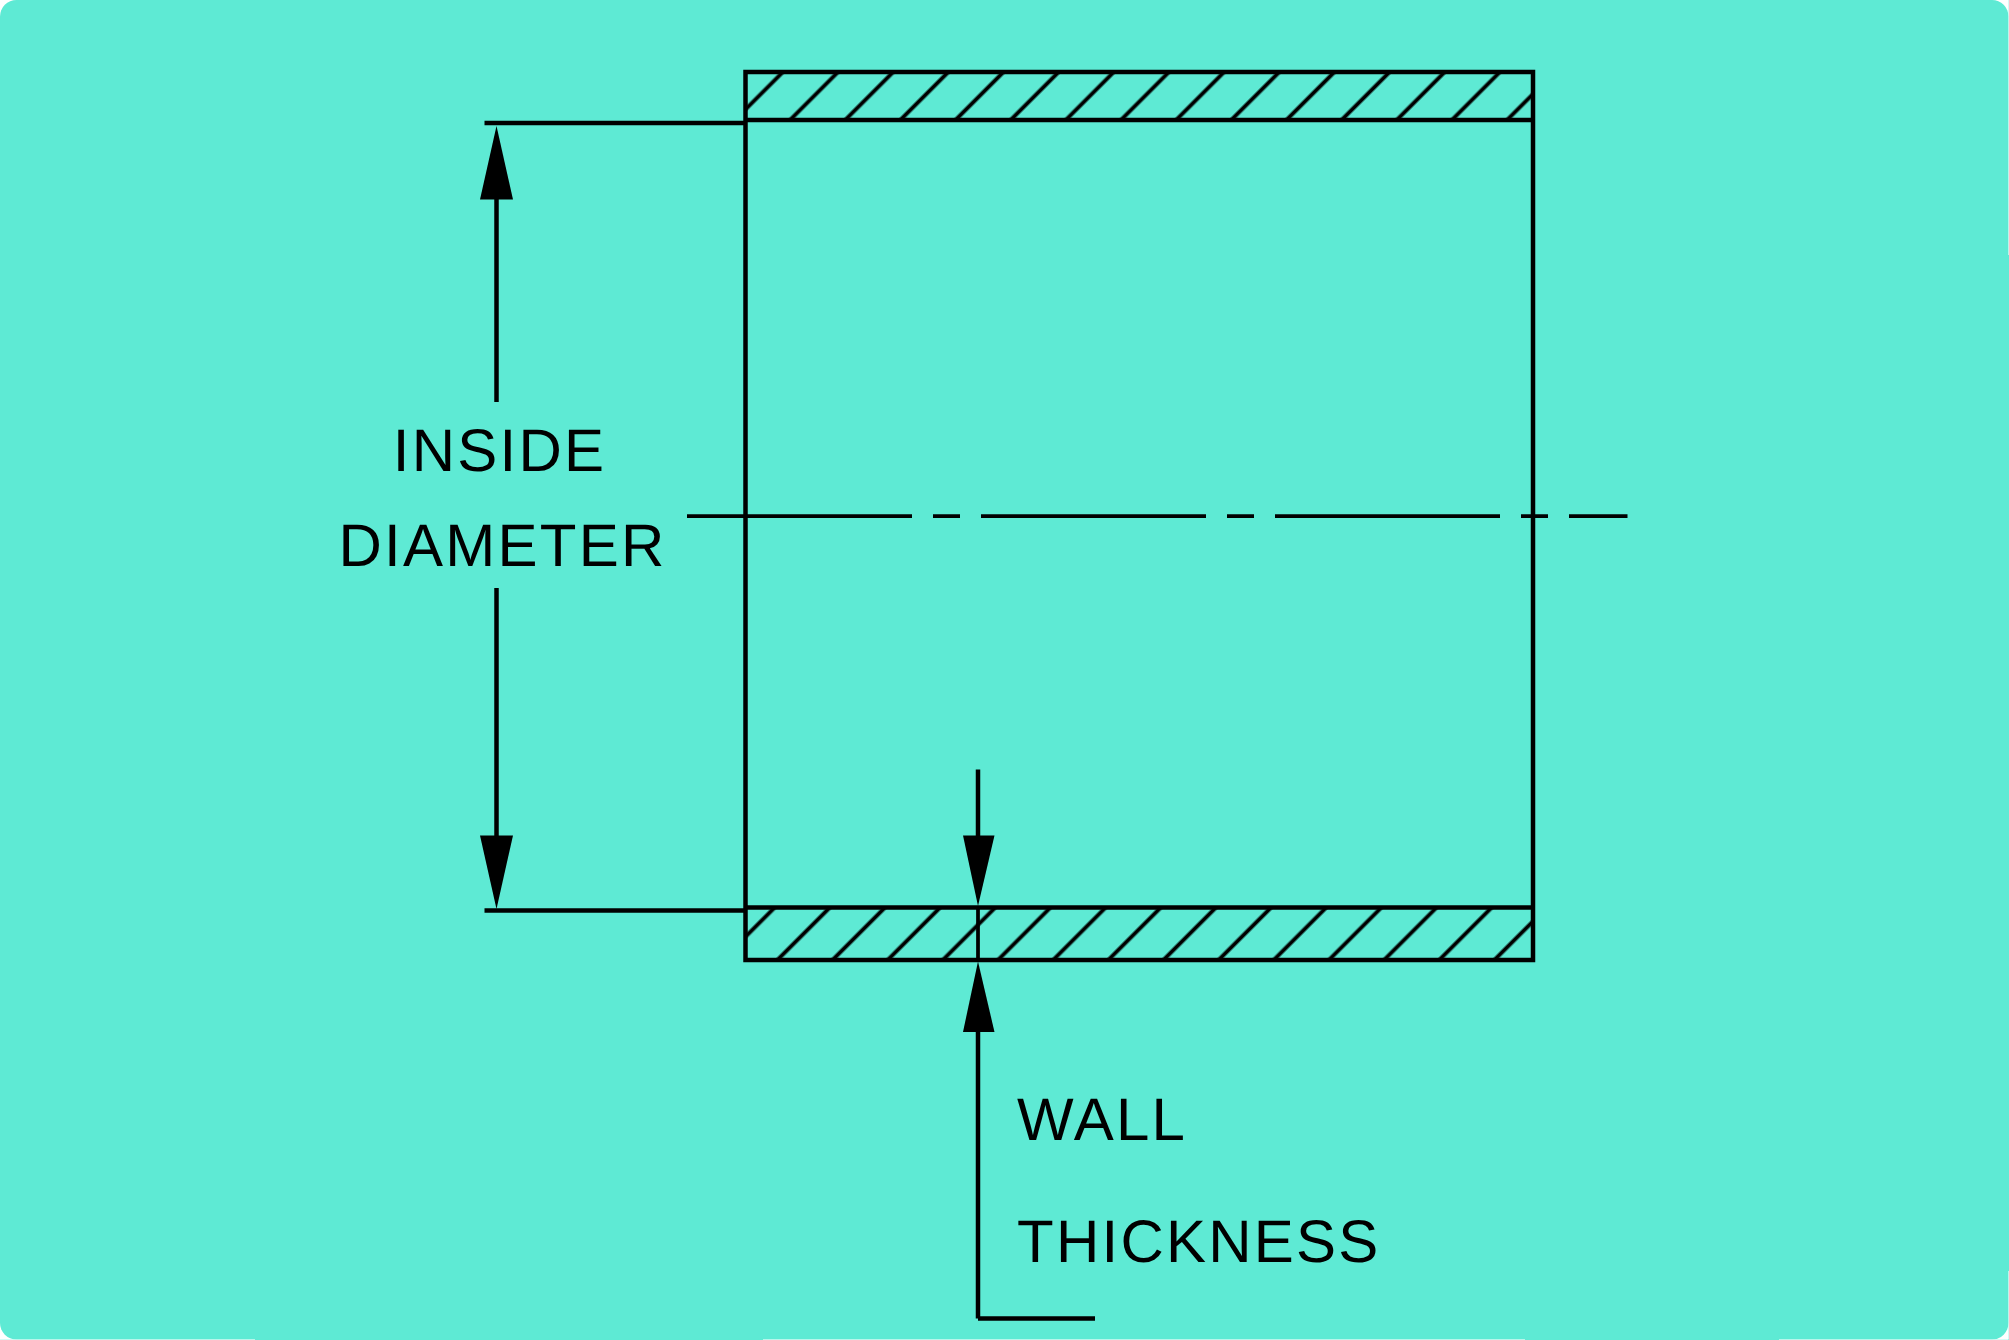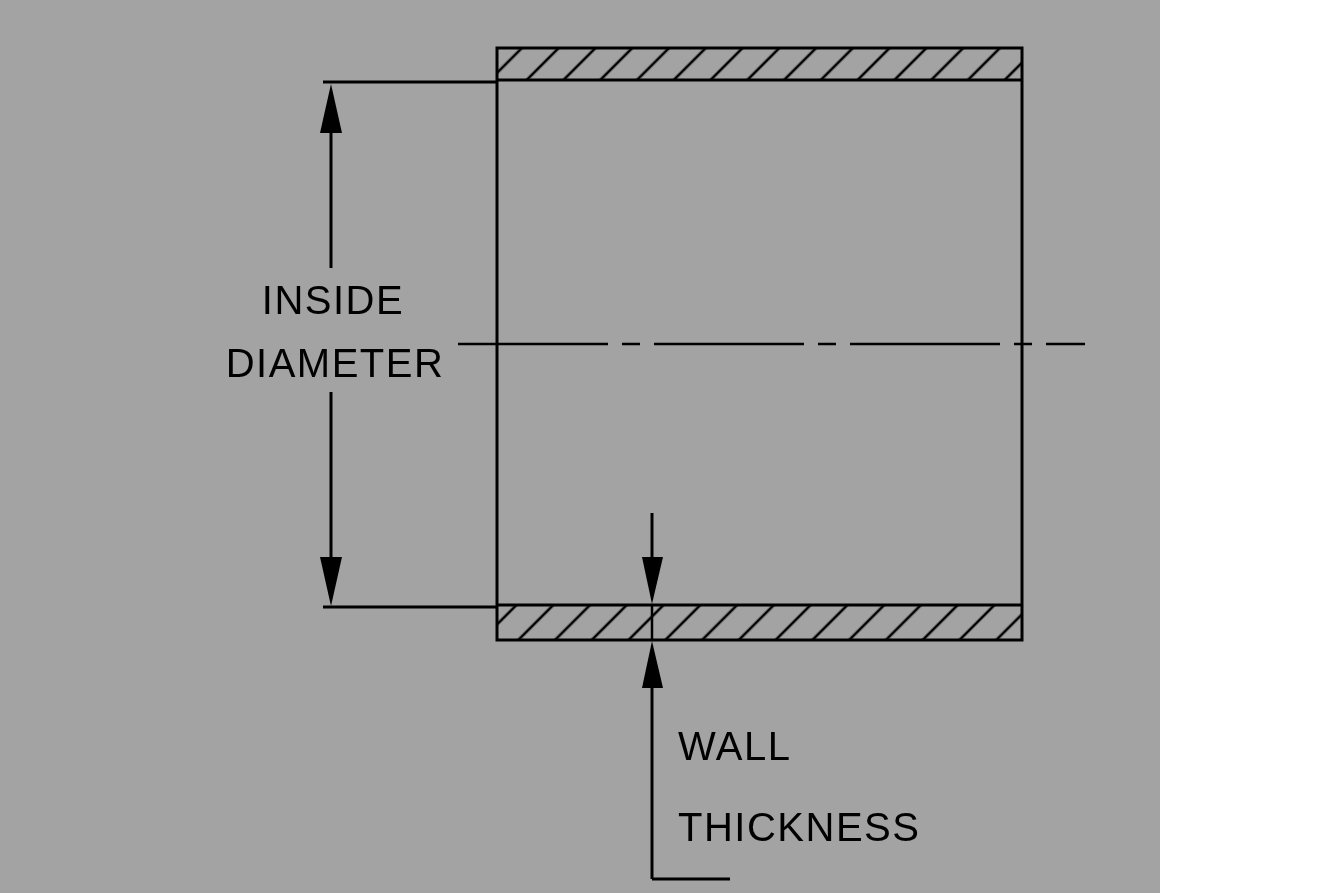--- a/index.html
+++ b/index.html
@@ -2,25 +2,26 @@
 <html><head>
 <meta charset="utf-8">
 <style>
   html, body {
     margin: 0;
     padding: 0;
     background: #ffffff;
   }
   .canvas {
     position: relative;
-    width: 1160px;
+    width: 1339px;
     height: 893px;
-    background: #a3a3a3;
+    background: #5eead4;
     overflow: hidden;
     font-family: "Liberation Sans", sans-serif;
+    border-radius: 11px;
   }
   svg {
     display: block;
   }
   text.dim-label {
     font-family: "Liberation Sans", sans-serif;
     font-size: 40px;
     font-weight: 400;
     letter-spacing: 1.5px;
     fill: #000000;

